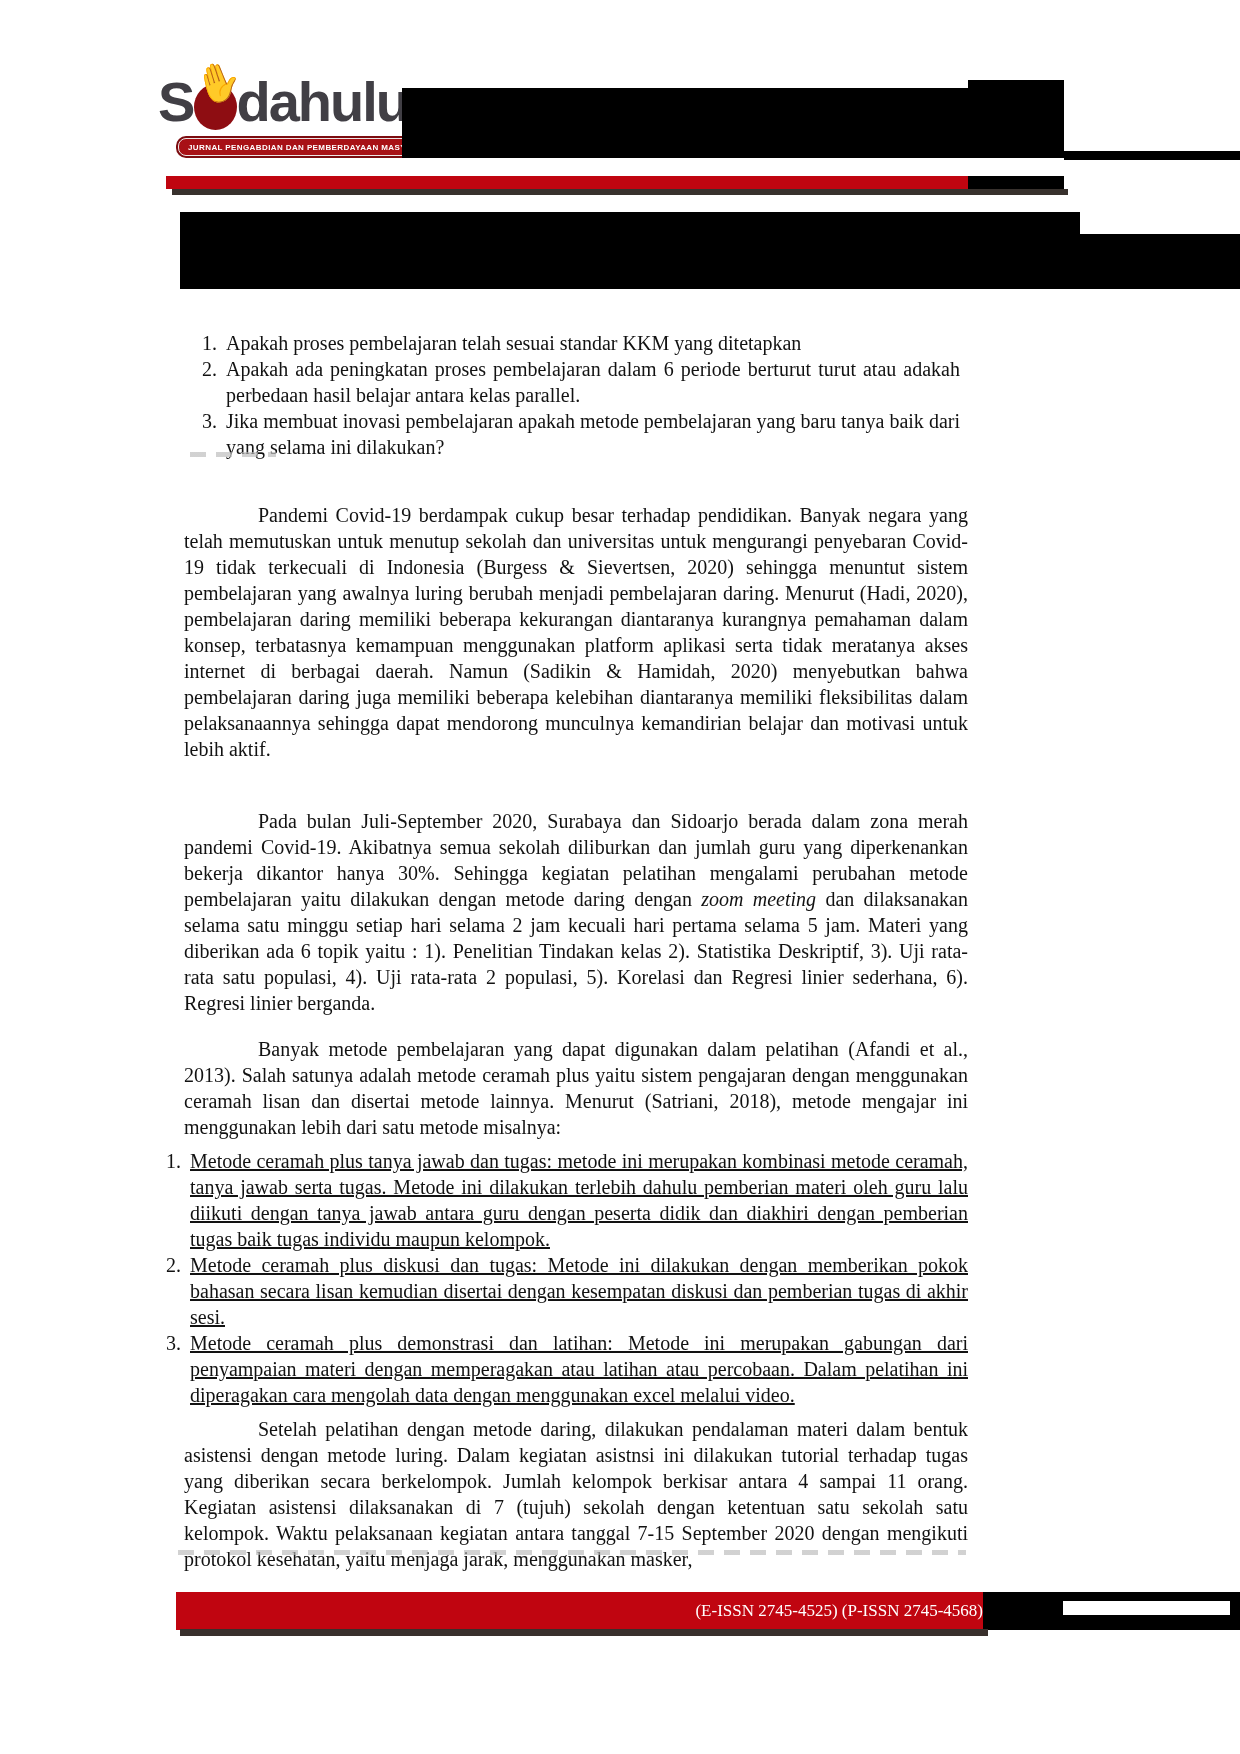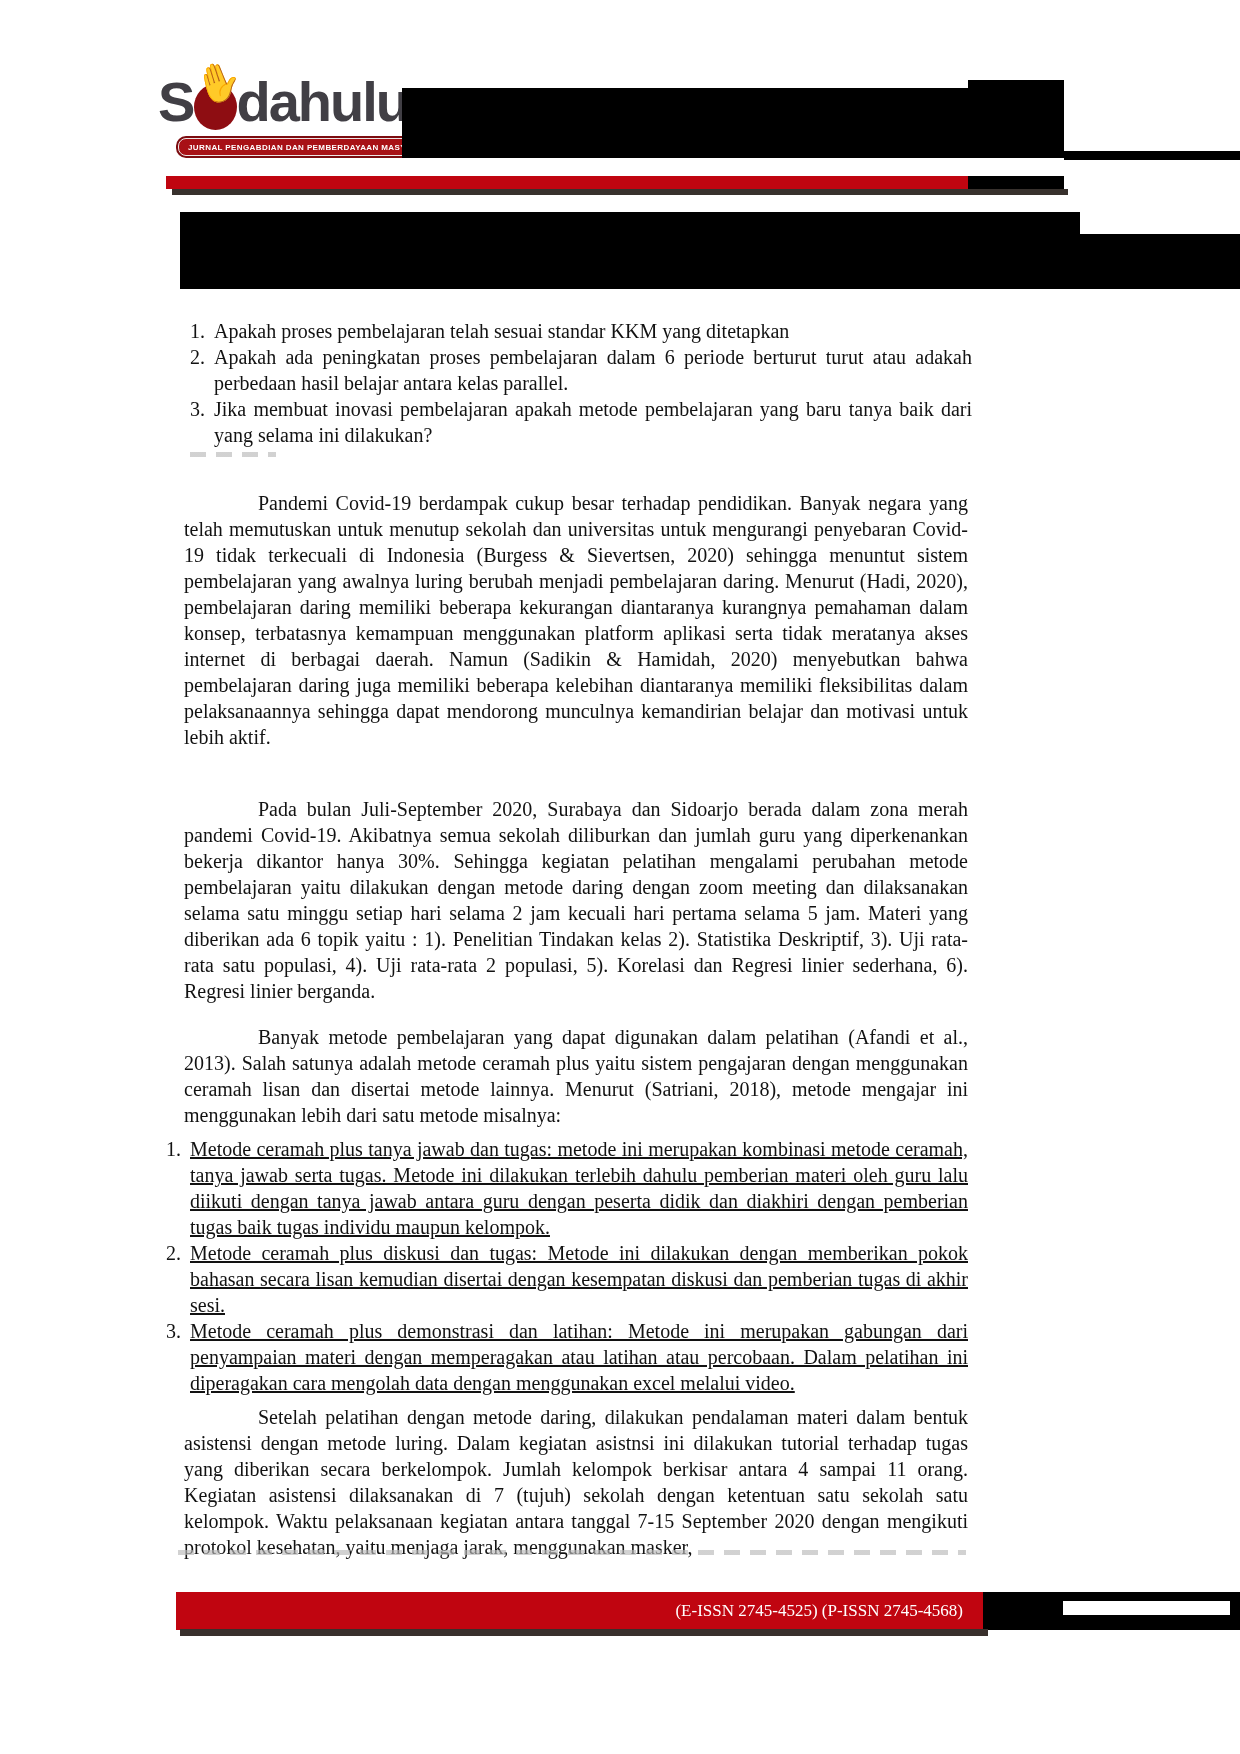--- a/index.html
+++ b/index.html
@@ -34,42 +34,42 @@
   .redrule-black{position:absolute;left:968px;top:176px;width:96px;height:16px;background:#000;}
   .redrule-shadow{position:absolute;left:172px;top:189px;width:896px;height:6px;background:#38312d;}
 
   .blockA{left:180px;top:212px;width:900px;height:77px;}
   .blockB{left:1080px;top:234px;width:160px;height:55px;}
 
   
   .content{position:absolute;left:176px;top:314px;width:800px;
            font-size:20px;line-height:26px;text-align:justify;}
   .content p{margin:8px;text-indent:74px;}
-  ol.qlist{margin:4px;padding:0 0 0 10px;list-style:none;counter-reset:q;}
+  ol.qlist{margin:16px;padding:0 0 0 10px;list-style:none;counter-reset:q;}
   ol.qlist li{counter-increment:q;position:relative;padding-left:24px;text-align:justify;}
   ol.qlist li::before{content:counter(q) ".";position:absolute;left:0;}
   ol.mlist{margin:8px;padding:0;list-style:none;counter-reset:m;margin-left:-12px;text-decoration:underline;}
   ol.mlist li{counter-increment:m;position:relative;padding-left:26px;text-align:justify;}
   ol.mlist li::before{content:counter(m) ".";position:absolute;left:2px;}
   .p1{margin-top:42px !important;}
   .p2{margin-top:46px !important;}
   .p3{margin-top:20px !important;}
   .mlist{margin-top:10px;}
-  .em{}
+  .em{font-style:italic;}
 
   
   .artifact{position:absolute;height:5px;opacity:.65;
             background:repeating-linear-gradient(90deg,#b9b9b9 0 16px,transparent 16px 26px);}
   .artifact1{left:190px;top:452px;width:86px;}
   .artifact2{left:178px;top:1550px;width:788px;}
 
   
   .f-red{position:absolute;left:176px;top:1592px;width:807px;height:38px;background:var(--accent);
          color:#fff;font-size:17px;line-height:38px;text-align:right;box-sizing:border-box;
-         padding-right:20px;}
+         padding-right:0;}
   .f-black{position:absolute;left:983px;top:1592px;width:257px;height:38px;background:#000;}
   .f-slot{position:absolute;left:1063px;top:1601px;width:167px;height:14px;background:#fff;}
   .f-shadow{position:absolute;left:180px;top:1629px;width:808px;height:7px;background:#39302c;}
 </style>
 </head>
 <body>
 
 <div class="page">
 
   <div class="logo">

